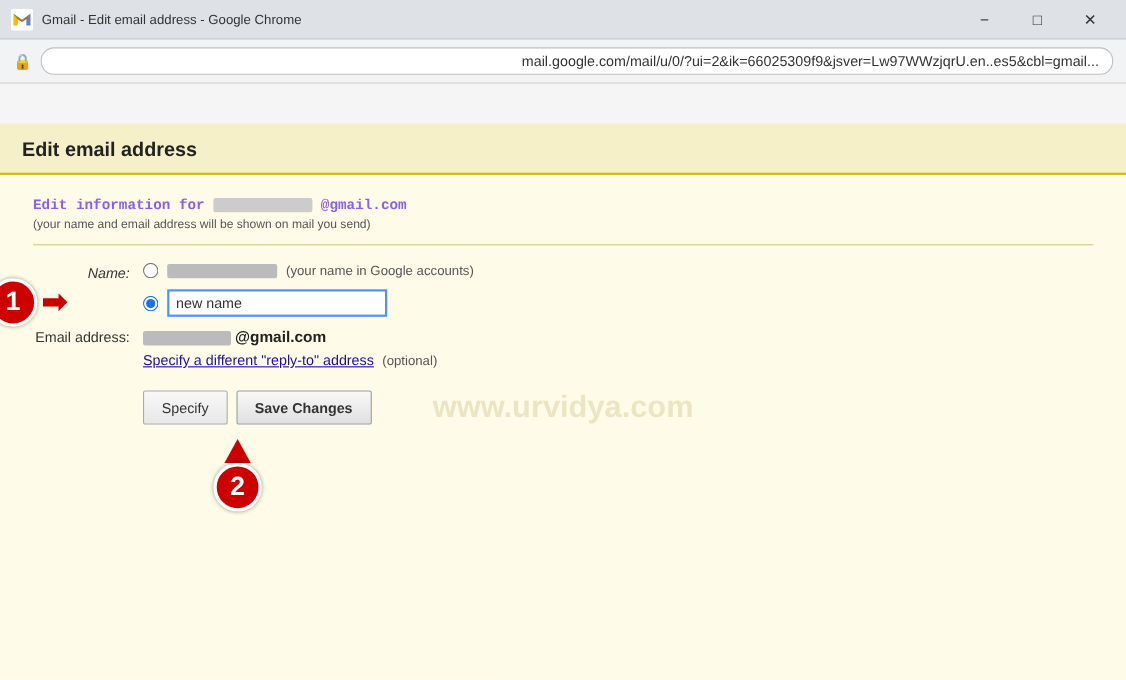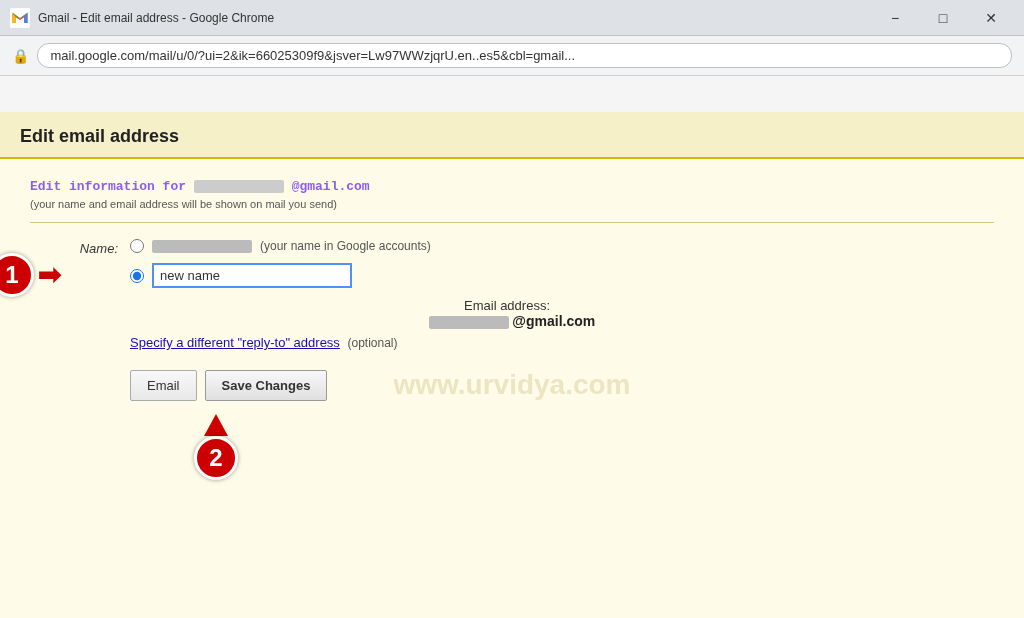--- a/index.html
+++ b/index.html
@@ -67,20 +67,21 @@
       font-size: 13px;
       color: #333;
       background: white;
       border: 1px solid #c0c0c0;
       border-radius: 12px;
       padding: 4px 12px;
       flex: 1;
       overflow: hidden;
       white-space: nowrap;
       text-overflow: ellipsis;
+      text-align: right;
     }
 
     
     .browser-content {
       background: #fefce8;
       padding: 0;
       height: calc(618px - 36px - 40px);
       overflow: hidden;
       margin-top: 36px;
     }
@@ -266,21 +267,21 @@
       flex-shrink: 0;
       font-style: italic;
     }
     .name-inputs-col {
       display: flex;
       flex-direction: column;
       gap: 6px;
     }
     .email-section-wrapper {
       display: flex;
-      flex-direction: column;
+      flex-direction: row;
       align-items: center;
       margin-top: 6px;
     }
     .email-label-col {
       width: 100px;
       font-size: 13px;
       color: #333;
       text-align: right;
       padding-right: 12px;
       flex-shrink: 0;
@@ -360,21 +361,21 @@
         <span class="email-domain">@gmail.com</span>
       </div>
     </div>
 
     <div style="margin-top:6px; padding-left:100px;">
       <a class="reply-to-link">Specify a different "reply-to" address</a>
       <span class="optional-text">(optional)</span>
     </div>
 
     <div class="button-row" style="padding-left:100px; position:relative;">
-      <button class="btn">Email</button>
+      <button class="btn">Specify</button>
       <button class="btn btn-primary">Save Changes</button>
 
       <div style="position:absolute; left:164px; top:44px; display:flex; flex-direction:column; align-items:center;">
         <div style="width:0; height:0; border-left:12px solid transparent; border-right:12px solid transparent; border-bottom:22px solid #cc0000;"></div>
         <div class="annotation-circle">2</div>
       </div>
     </div>
 
     <div class="watermark">www.urvidya.com</div>
 

